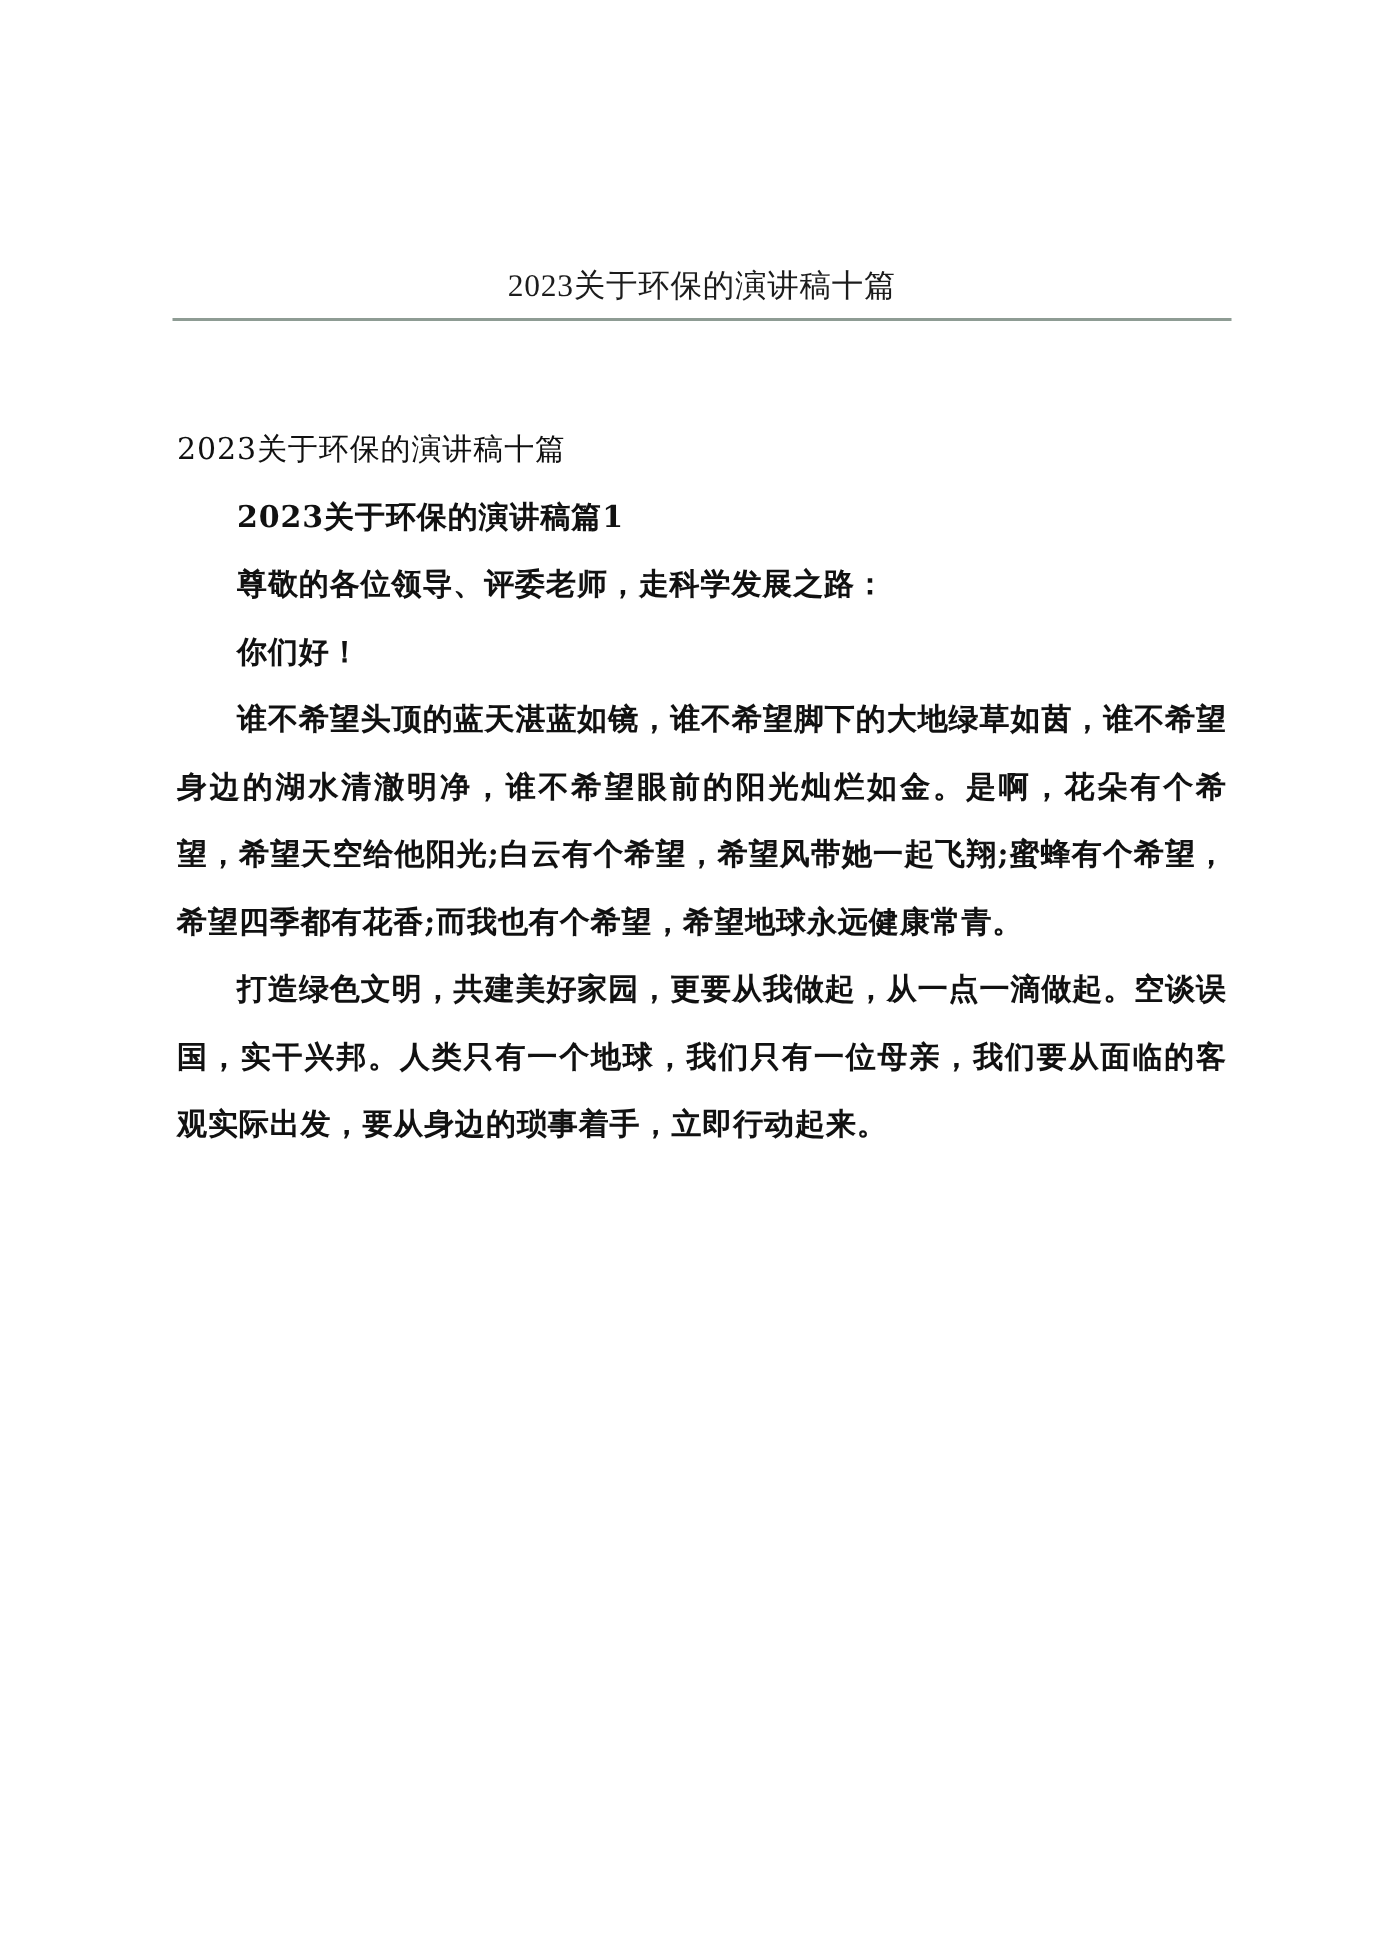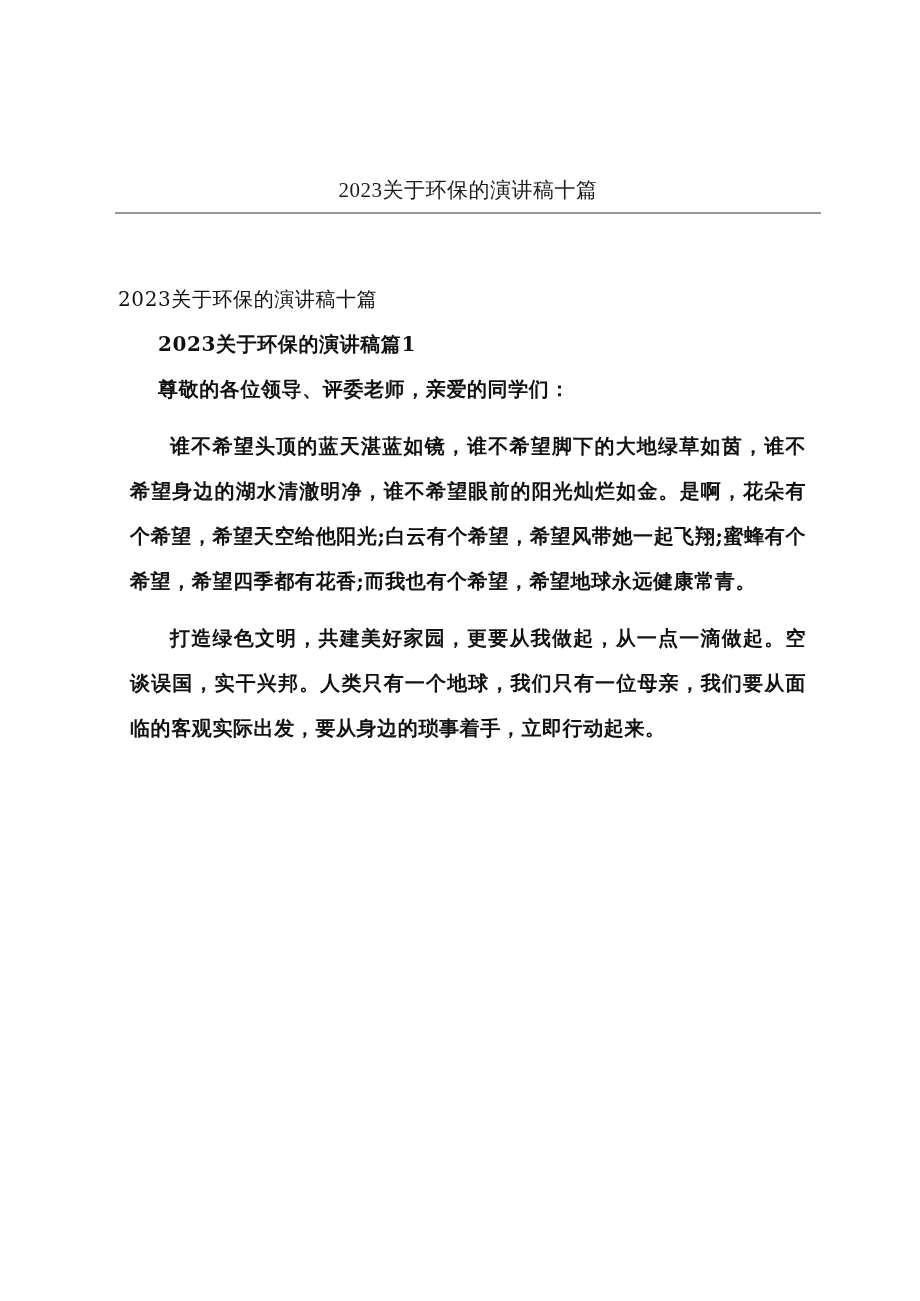--- a/index.html
+++ b/index.html
@@ -66,21 +66,21 @@
   }
 
   .line {
     white-space: nowrap;
   }
 
   .para {
     text-align: justify;
     text-justify: inter-character;
     text-align-last: left;
-    margin: 12px;
+    margin: 0;
   }
 
   .indent-1 {
     text-indent: 40px;
     font-weight: bold;
   }
 </style>
 </head>
 <body>
 
@@ -90,22 +90,23 @@
     <div class="doc-title">2023关于环保的演讲稿十篇</div>
     <div class="header-rule"></div>
   </div>
 
   <div class="body-content">
 
     <div class="line">2023关于环保的演讲稿十篇</div>
 
     <div class="line indent-1">2023关于环保的演讲稿篇1</div>
 
-    <div class="line indent-1">尊敬的各位领导、评委老师，亲爱的同学们：</div>
+    <div class="line indent-1">尊敬的各位领导、评委老师，走科学发展之路：</div>
 
+    <div class="line indent-1">你们好！</div>
 
     <p class="para indent-1">谁不希望头顶的蓝天湛蓝如镜，谁不希望脚下的大地绿草如茵，谁不希望身边的湖水清澈明净，谁不希望眼前的阳光灿烂如金。是啊，花朵有个希望，希望天空给他阳光;白云有个希望，希望风带她一起飞翔;蜜蜂有个希望，希望四季都有花香;而我也有个希望，希望地球永远健康常青。</p>
 
 
     <p class="para indent-1">打造绿色文明，共建美好家园，更要从我做起，从一点一滴做起。空谈误国，实干兴邦。人类只有一个地球，我们只有一位母亲，我们要从面临的客观实际出发，要从身边的琐事着手，立即行动起来。</p>
 
   </div>
 
 </div>
 

